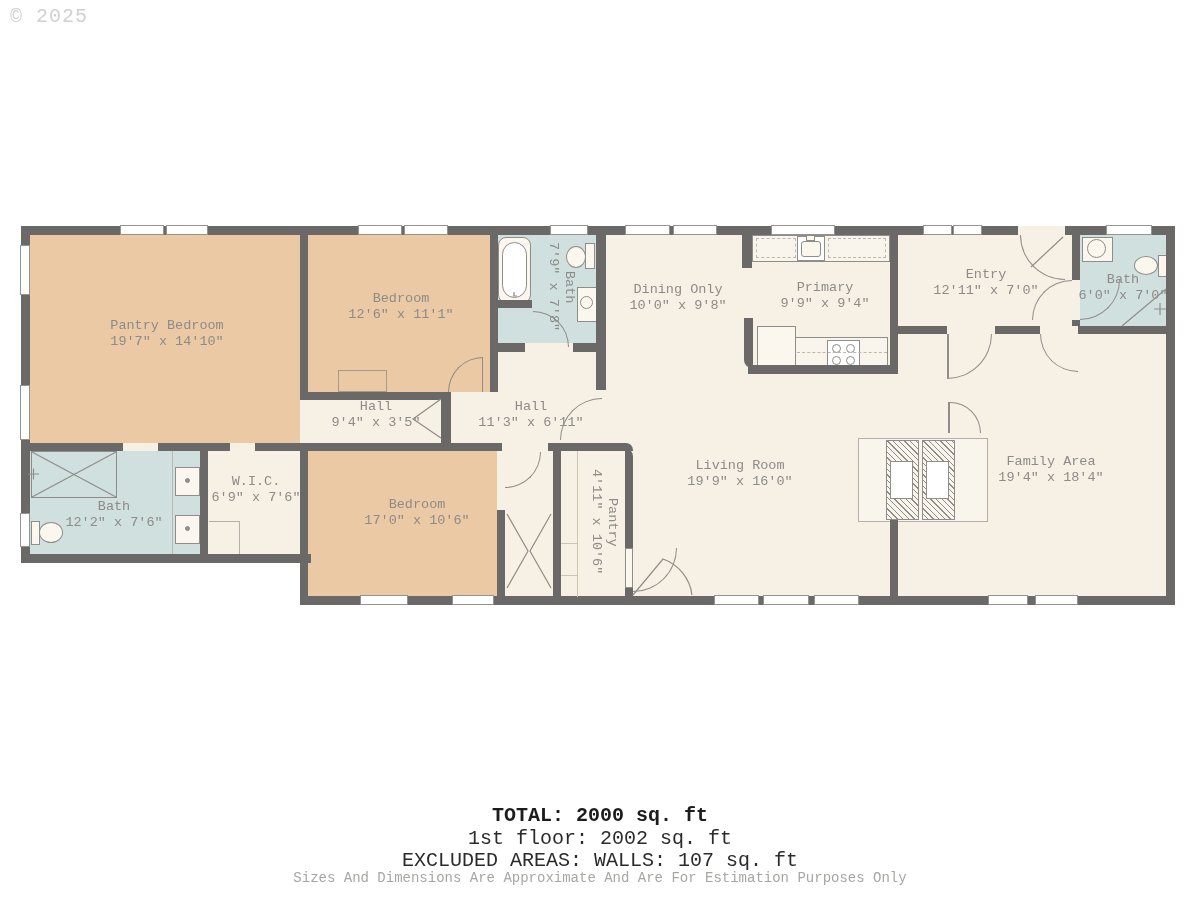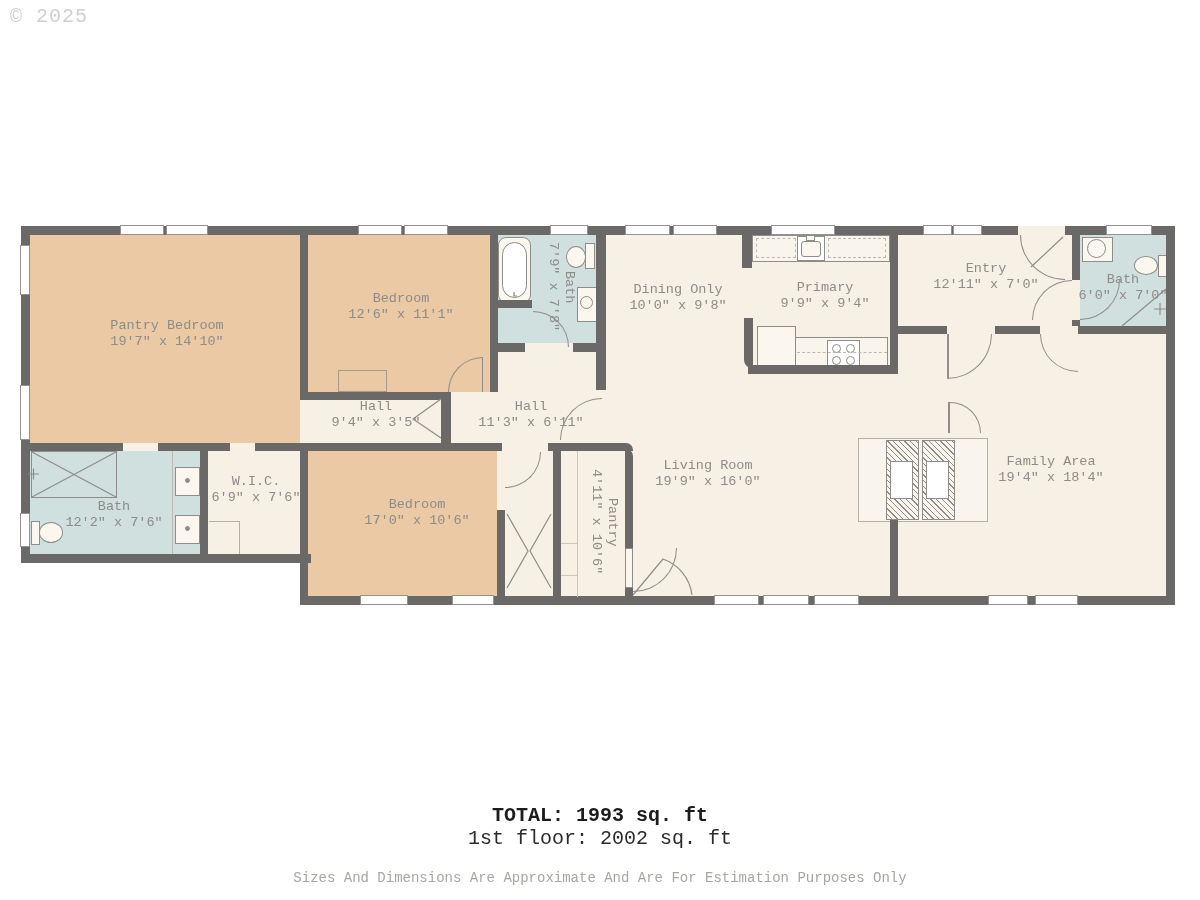--- a/index.html
+++ b/index.html
@@ -213,29 +213,29 @@
       <div>11'3" x 6'11"</div>
   </div>
   <div class="lbl" style="left:678px;top:282px">
     <div>Dining Only</div>
       <div>10'0" x 9'8"</div>
   </div>
   <div class="lbl" style="left:825px;top:280px">
     <div>Primary</div>
       <div>9'9" x 9'4"</div>
   </div>
-  <div class="lbl" style="left:986px;top:261px">
+  <div class="lbl" style="left:986px;top:267px">
     <div>Entry</div>
       <div>12'11" x 7'0"</div>
   </div>
   <div class="lbl" style="left:1123px;top:272px">
     <div>Bath</div>
       <div>6'0" x 7'0"</div>
   </div>
-  <div class="lbl" style="left:708px;top:458px">
+  <div class="lbl" style="left:740px;top:458px">
     <div>Living Room</div>
       <div>19'9" x 16'0"</div>
   </div>
   <div class="lbl" style="left:1051px;top:454px">
     <div>Family Area</div>
       <div>19'4" x 18'4"</div>
   </div>
   <div class="lbl" style="left:114px;top:499px">
     <div>Bath</div>
       <div>12'2" x 7'6"</div>
@@ -246,16 +246,17 @@
   </div>
   <div class="lbl" style="left:417px;top:497px">
     <div>Bedroom</div>
       <div>17'0" x 10'6"</div>
   </div>
   <div class="vlbl" style="left:588px;top:460px;height:124px">
     <div>Pantry</div>
       <div>4'11" x 10'6"</div>
   </div>
 
-  <div class="foot b" style="top:804px">TOTAL: 1993 sq. ft</div>
+  <div class="foot b" style="top:804px">TOTAL: 2000 sq. ft</div>
   <div class="foot" style="top:827px">1st floor: 2002 sq. ft</div>
+  <div class="foot" style="top:849px">EXCLUDED AREAS: WALLS: 107 sq. ft</div>
   <div class="foot d" style="top:870px">Sizes And Dimensions Are Approximate And Are For Estimation Purposes Only</div>
 </div>
 
 </body></html>

